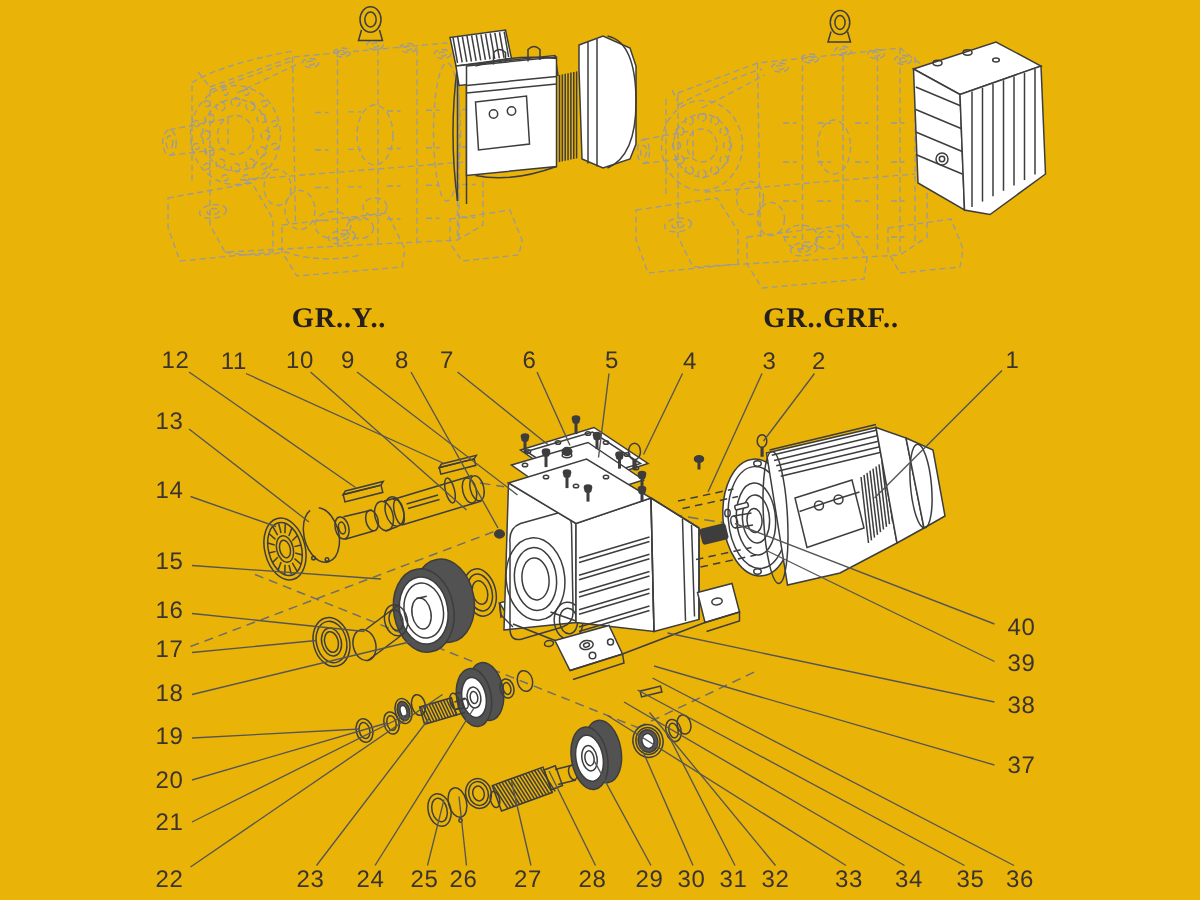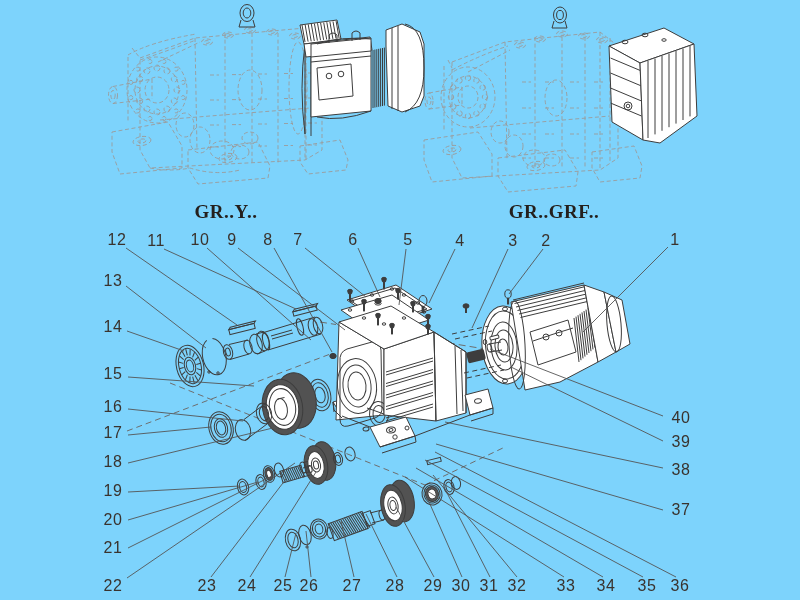--- a/index.html
+++ b/index.html
@@ -1,15 +1,15 @@
 <!DOCTYPE html>
 <html><head><meta charset="utf-8">
 <style>
 html,body{margin:0;padding:0;background:#ffffff;}
-.wrap{width:800px;height:600px;position:relative;overflow:hidden;background:#7dd3fc;}
+.wrap{width:800px;height:600px;position:relative;overflow:hidden;background:#eab308;}
 .s{stroke:#3d3d3d;stroke-width:1;fill:none;}
 .d{stroke:#9b9b9b;stroke-width:0.9;fill:none;stroke-dasharray:4 2.6;}
 .d2{stroke:#6e6e6e;stroke-width:1;fill:none;}
 .ld{stroke:#555;stroke-width:0.9;fill:none;}
 text.num{font-family:"Liberation Sans",sans-serif;font-size:16px;font-weight:normal;fill:#3a332e;text-anchor:middle;letter-spacing:0.5px;}
 text.title{font-family:"Liberation Serif",serif;font-size:19px;font-weight:bold;fill:#241f1c;text-anchor:middle;letter-spacing:0.5px;}
 </style></head><body>
 <div class="wrap">
 <svg width="800" height="600" viewBox="0 0 800 600">
 <g id="tl">

